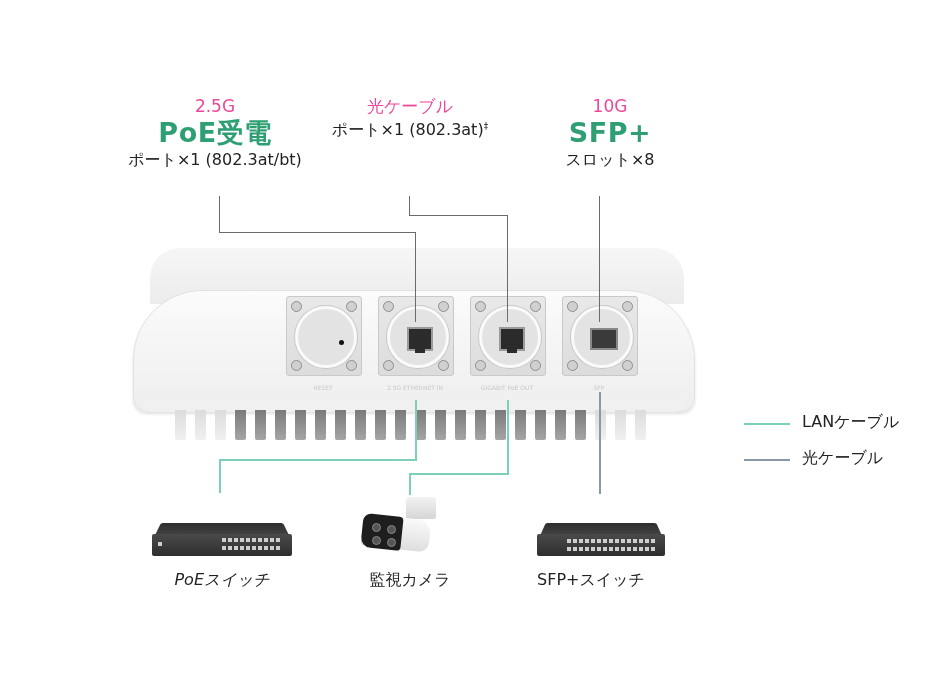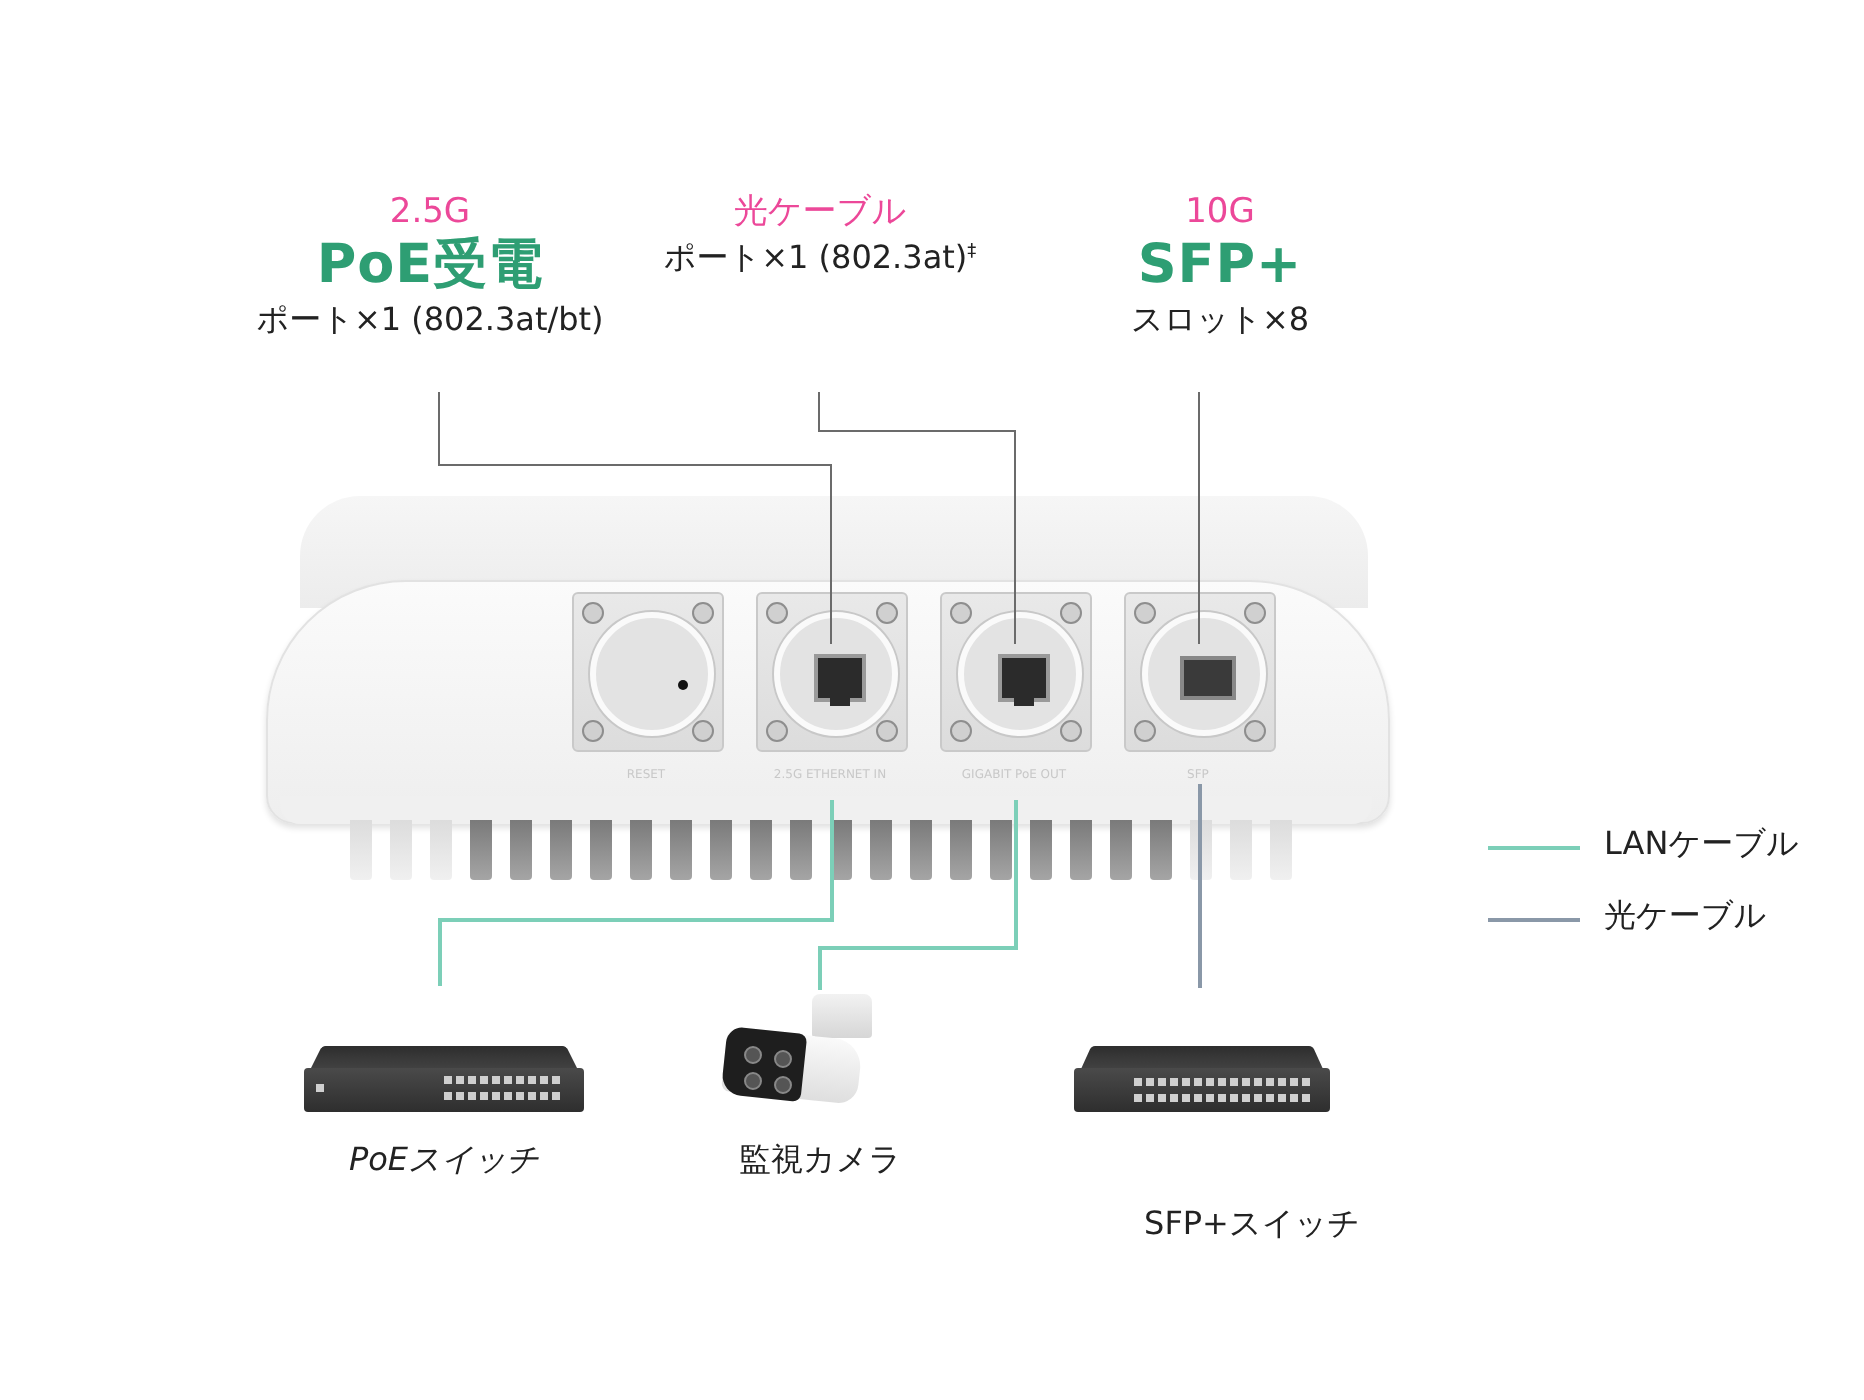--- a/index.html
+++ b/index.html
@@ -245,13 +245,13 @@
         <div class="pp"></div>
         <div class="pp"></div>
         <div class="pp"></div>
         <div class="pp"></div>
         <div class="pp"></div>
         <div class="pp"></div>
         <div class="pp"></div>
       </div>
   </div>
 </div>
-<div class="dev-label" style="left:556px; top:570px; width:140px;margin-top:32px;">SFP+スイッチ</div>
+<div class="dev-label" style="left:521px; top:570px; width:140px;">SFP+スイッチ</div>
 
 </body></html>

